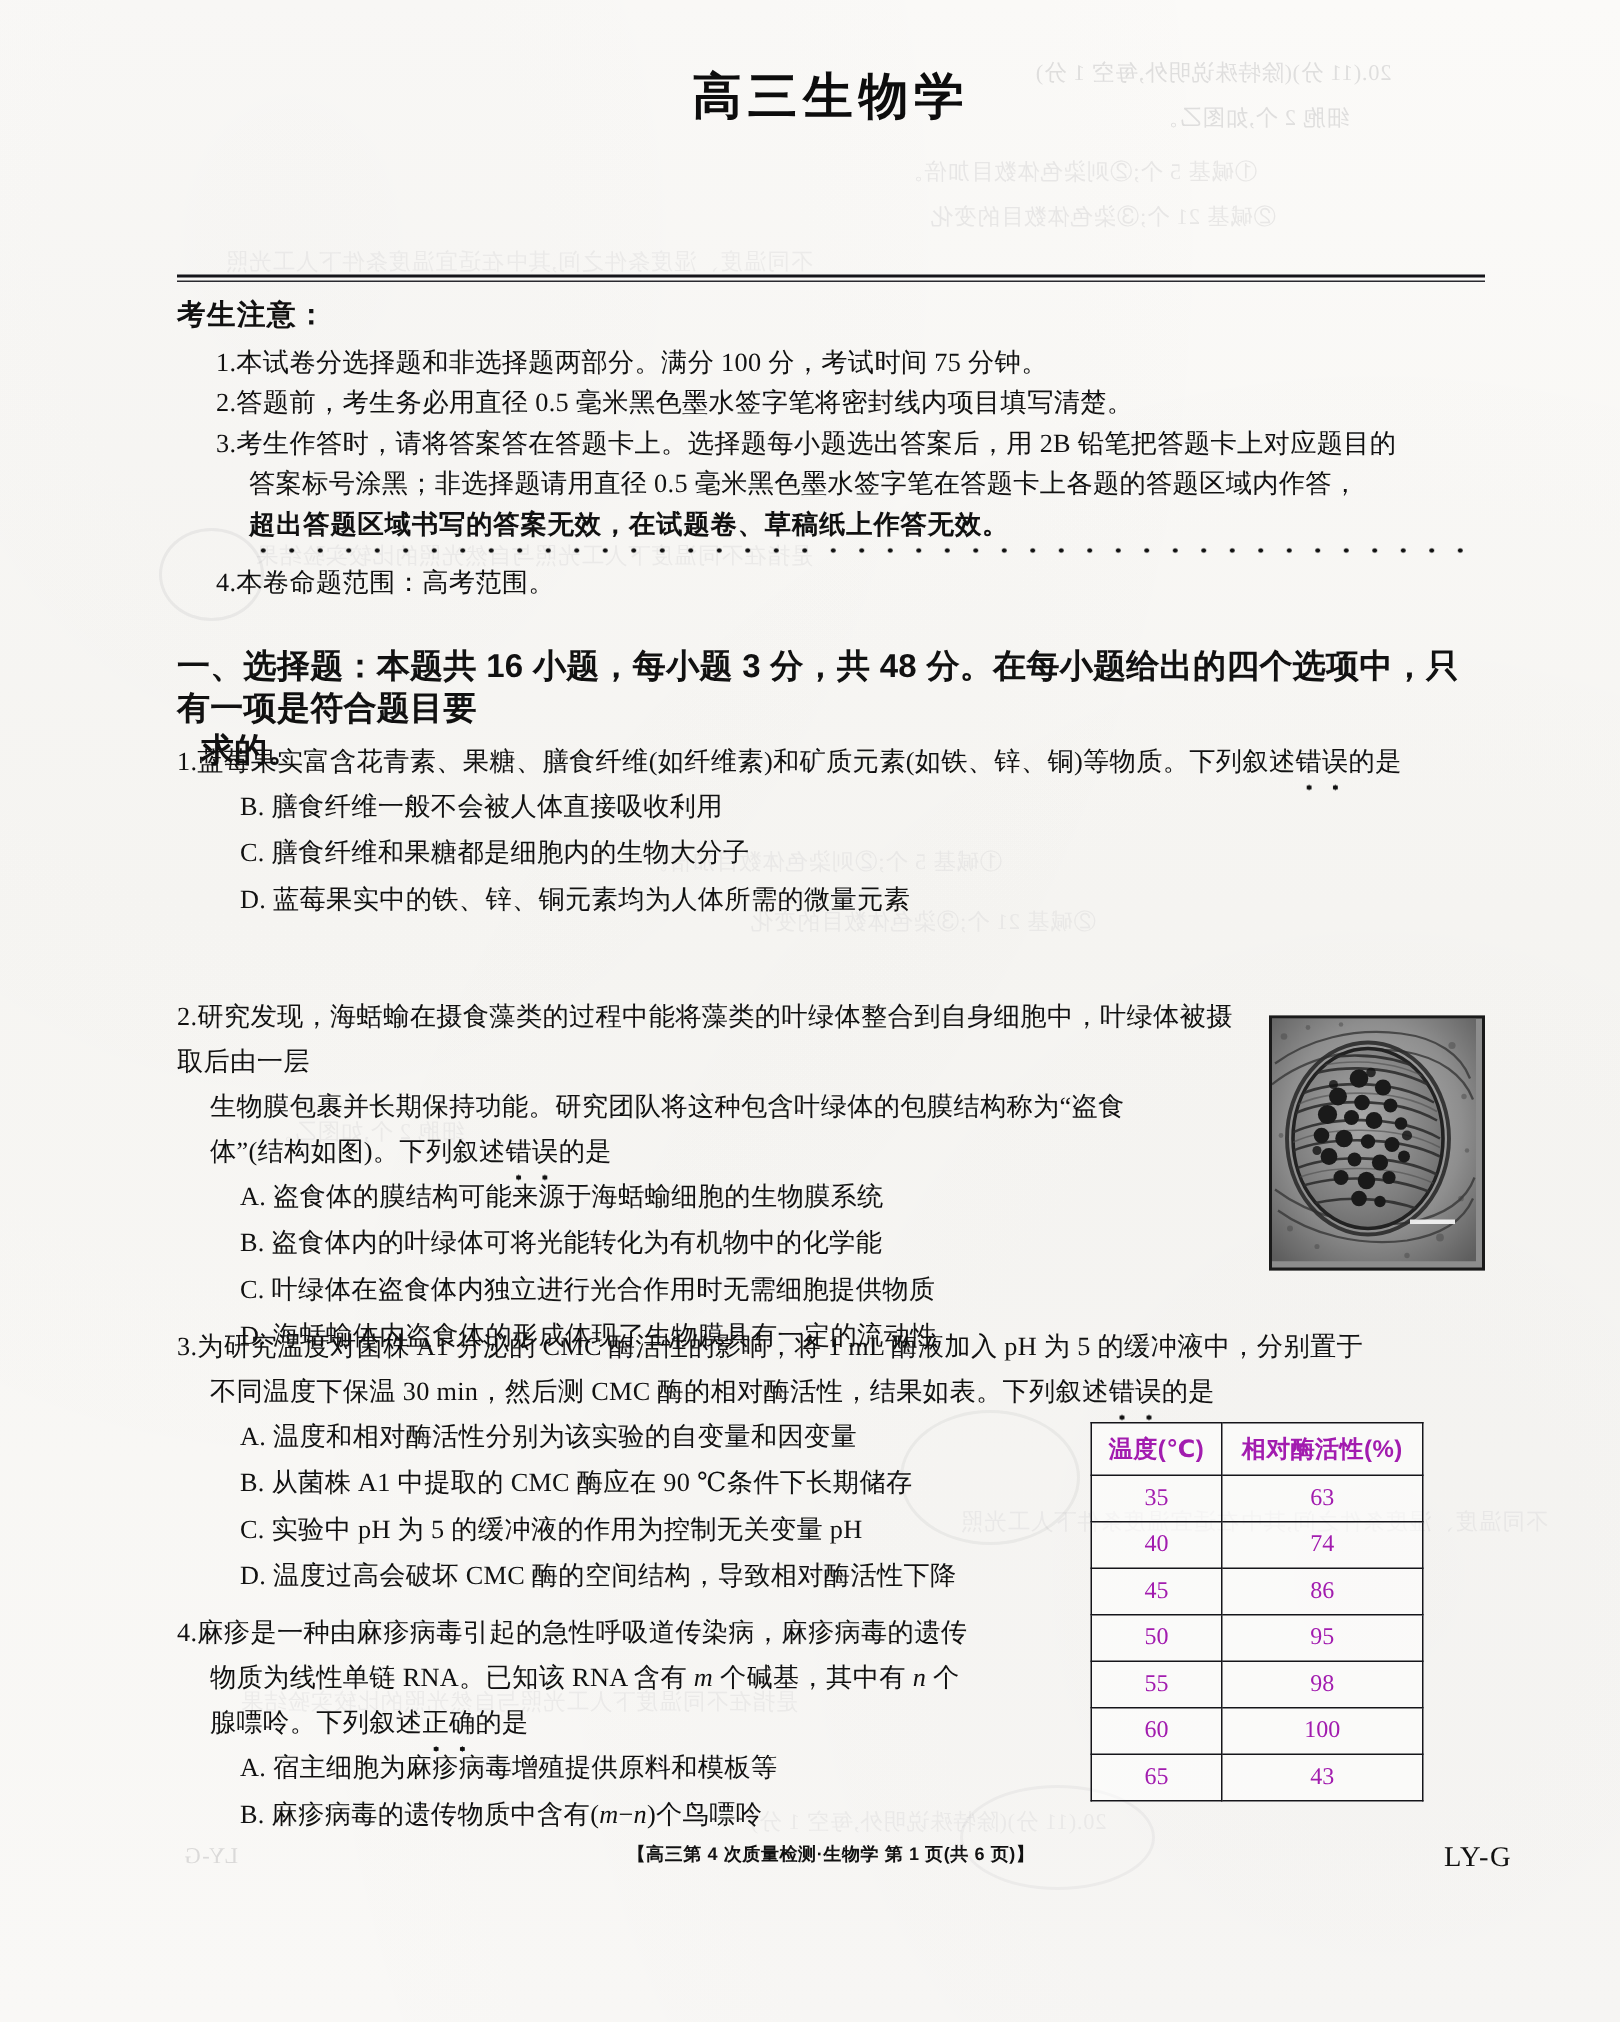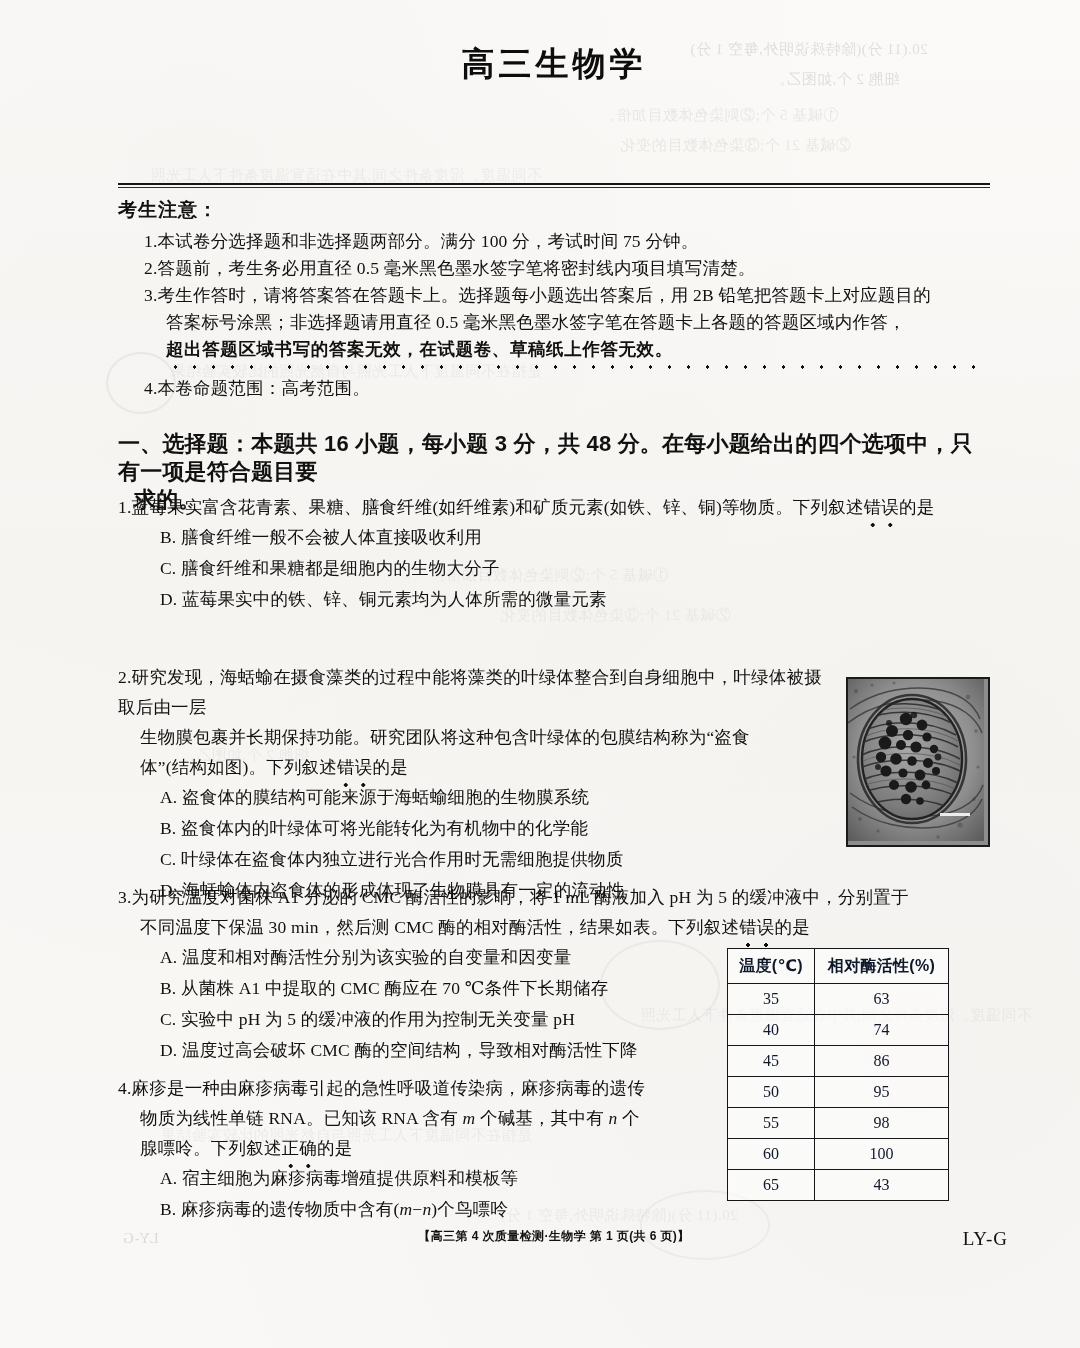--- a/index.html
+++ b/index.html
@@ -193,21 +193,21 @@
     background: rgba(255,255,255,0.55);
   }
   table.data-table th,
   table.data-table td {
     border: 1.5px solid #15151a;
     text-align: center;
     font-size: 16px;
     font-family: "Liberation Serif", serif;
     padding: 2px 0;
     height: 26px;
-    color: #0f172a;
+    color: #a21caf;
   }
   table.data-table th {
     font-weight: bold;
     font-family: "Liberation Sans", "DejaVu Sans", sans-serif;
     font-size: 16px;
     height: 30px;
     letter-spacing: 0.3px;
   }
   table.data-table th:first-child,
   table.data-table td:first-child { width: 86px; }
@@ -327,21 +327,21 @@
     <div class="opt">C. 叶绿体在盗食体内独立进行光合作用时无需细胞提供物质</div>
     <div class="opt">D. 海蛞蝓体内盗食体的形成体现了生物膜具有一定的流动性</div>
   </div>
 
   <div class="q" id="q3">
     <div class="q-stem">
       <span class="num">3.</span><span>为研究温度对菌株 A1 分泌的 CMC 酶活性的影响，将 1 mL 酶液加入 pH 为 5 的缓冲液中，分别置于</span>
       <span class="wrap">不同温度下保温 30 min，然后测 CMC 酶的相对酶活性，结果如表。下列叙述<span style="position:relative;display:inline-block">错误<span style="position:absolute;left:0;right:0;bottom:-5px;height:4px;background-image:radial-gradient(circle,#111 1.6px,rgba(0,0,0,0) 1.8px);background-size:50% 4px;background-repeat:repeat-x"></span></span>的是</span>
     </div>
     <div class="opt">A. 温度和相对酶活性分别为该实验的自变量和因变量</div>
-    <div class="opt">B. 从菌株 A1 中提取的 CMC 酶应在 70 ℃条件下长期储存</div>
+    <div class="opt">B. 从菌株 A1 中提取的 CMC 酶应在 90 ℃条件下长期储存</div>
     <div class="opt">C. 实验中 pH 为 5 的缓冲液的作用为控制无关变量 pH</div>
     <div class="opt">D. 温度过高会破坏 CMC 酶的空间结构，导致相对酶活性下降</div>
   </div>
 
   <div class="q" id="q4">
     <div class="q-stem">
       <span class="num">4.</span><span>麻疹是一种由麻疹病毒引起的急性呼吸道传染病，麻疹病毒的遗传</span>
       <span class="wrap">物质为线性单链 RNA。已知该 RNA 含有 <i>m</i> 个碱基，其中有 <i>n</i> 个</span>
       <span class="wrap">腺嘌呤。下列叙述<span style="position:relative;display:inline-block">正确<span style="position:absolute;left:0;right:0;bottom:-5px;height:4px;background-image:radial-gradient(circle,#111 1.6px,rgba(0,0,0,0) 1.8px);background-size:50% 4px;background-repeat:repeat-x"></span></span>的是</span>
     </div>

